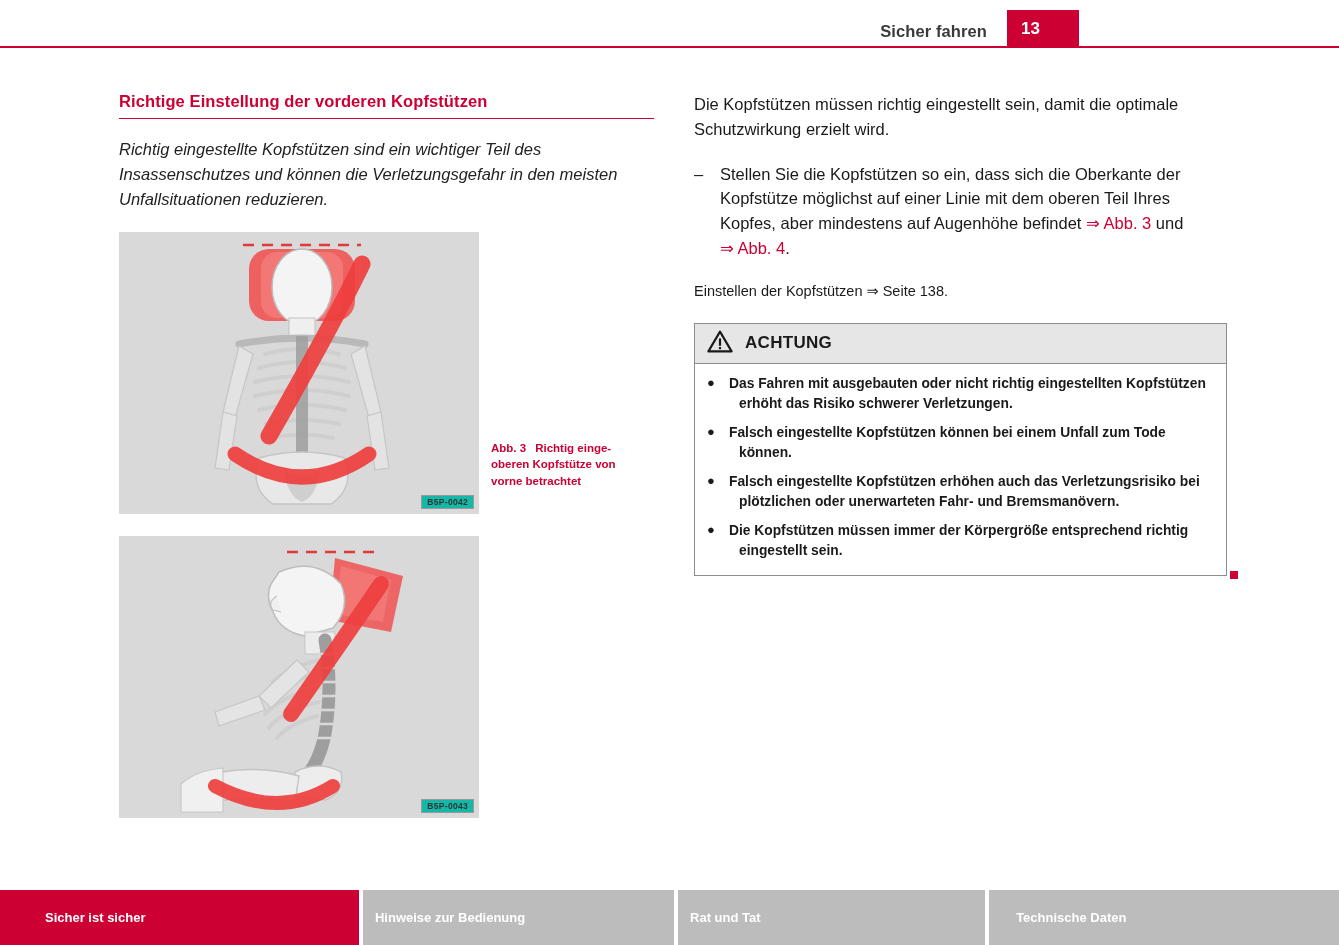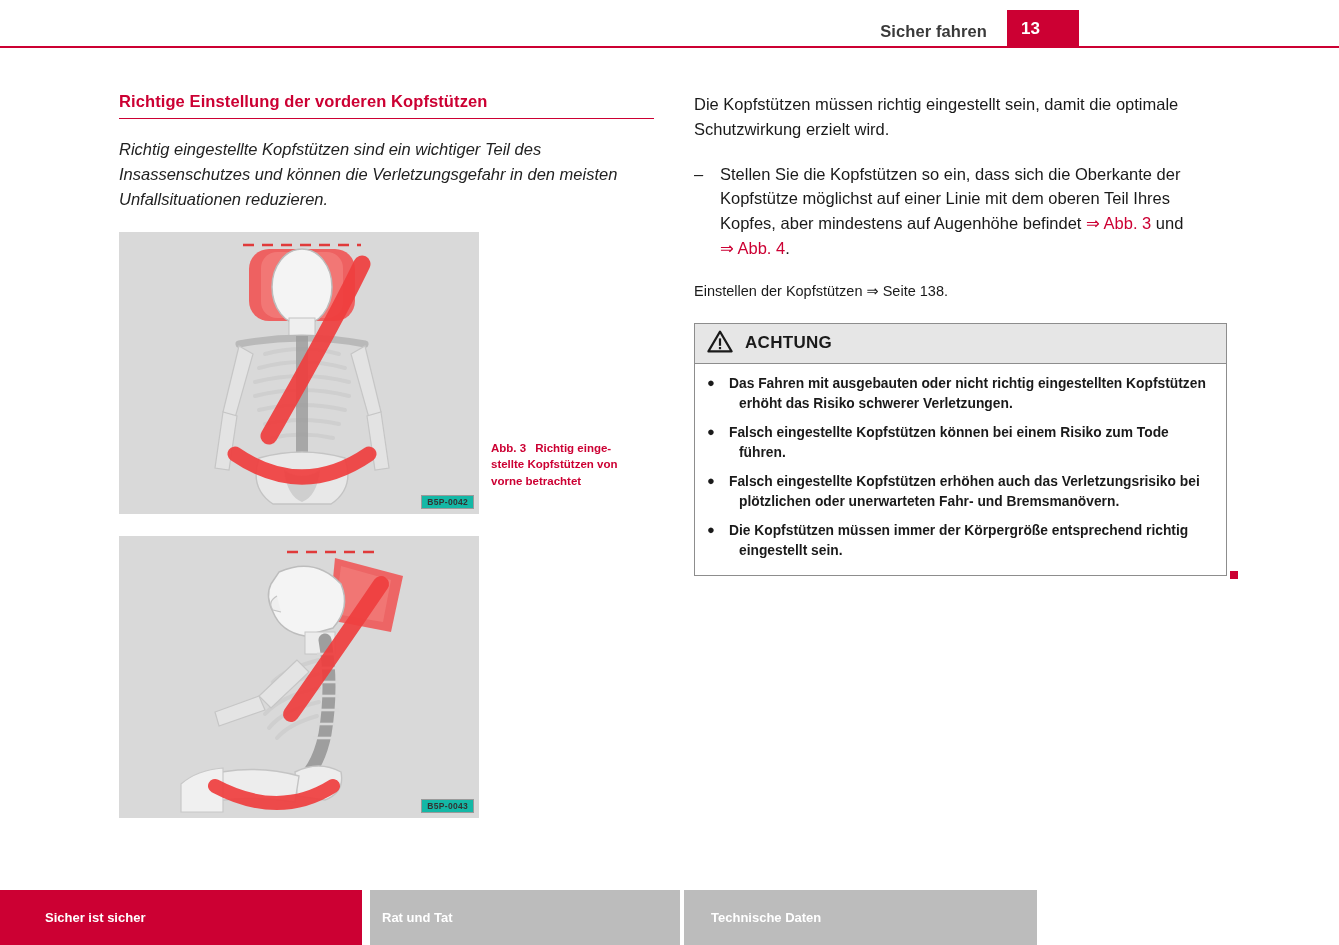--- a/index.html
+++ b/index.html
@@ -297,21 +297,21 @@
 
         <path d="M243 32 Q214 92 150 204" stroke="#ef3e3e" stroke-width="17" fill="none" stroke-linecap="round" opacity="0.92"></path>
 
         <path d="M116 222 Q183 268 250 222" stroke="#ef3e3e" stroke-width="15" fill="none" stroke-linecap="round" opacity="0.92"></path>
       </svg>
       <div class="fig-code">B5P-0042</div>
     </div>
   </div>
   <div class="fig-caption" style="top:348px;">
     <span class="lbl">Abb. 3</span><span class="lbl-sp"></span><span>Richtig einge-</span><br>
-    <span>stellte Kopfstützen von</span><br>
+    <span>oberen Kopfstütze von</span><br>
     <span>vorne betrachtet</span>
   </div>
 
   <div class="figure" style="margin-top:22px;">
     <div class="figure-img">
       <svg class="illus" viewBox="0 0 360 282" xmlns="http://www.w3.org/2000/svg" aria-hidden="true">
         <rect x="0" y="0" width="360" height="282" fill="#d9d9d9"></rect>
 
         <line x1="168" y1="16" x2="258" y2="16" stroke="#e03a3a" stroke-width="2.4" stroke-dasharray="11 8"></line>
 
@@ -389,41 +389,44 @@
       </span>
       <span class="warn-title">ACHTUNG</span>
     </div>
     <div class="warn-body">
       <div class="warn-item">
         <span class="bullet">●</span>
         <span class="warn-text">Das Fahren mit ausgebauten oder nicht richtig eingestellten Kopfstützen erhöht das Risiko schwerer Verletzungen.</span>
       </div>
       <div class="warn-item">
         <span class="bullet">●</span>
-        <span class="warn-text">Falsch eingestellte Kopfstützen können bei einem Risiko zum Tode führen.</span>
+        <span class="warn-text">Falsch eingestellte Kopfstützen können bei einem Unfall zum Tode können.</span>
       </div>
       <div class="warn-item">
         <span class="bullet">●</span>
         <span class="warn-text">Falsch eingestellte Kopfstützen erhöhen auch das Verletzungsrisiko bei plötzlichen oder unerwarteten Fahr- und Bremsmanövern.</span>
       </div>
       <div class="warn-item">
         <span class="bullet">●</span>
         <span class="warn-text">Die Kopfstützen müssen immer der Körpergröße entsprechend richtig eingestellt sein.</span>
       </div>
     </div>
     <div class="end-marker"></div>
   </div>
 
 </div>
 
 <div class="footer">
   <div class="footer-tab active ft-1">
     <span>Sicher ist sicher</span>
   </div>
   <div class="ft-sep"></div>
+  <div class="footer-tab inactive ft-2">
+    <span>Hinweise zur Bedienung</span>
+  </div>
   <div class="ft-sep"></div>
   <div class="footer-tab inactive ft-3">
     <span>Rat und Tat</span>
   </div>
   <div class="ft-sep"></div>
   <div class="footer-tab inactive ft-4">
     <span>Technische Daten</span>
   </div>
 </div>
 

